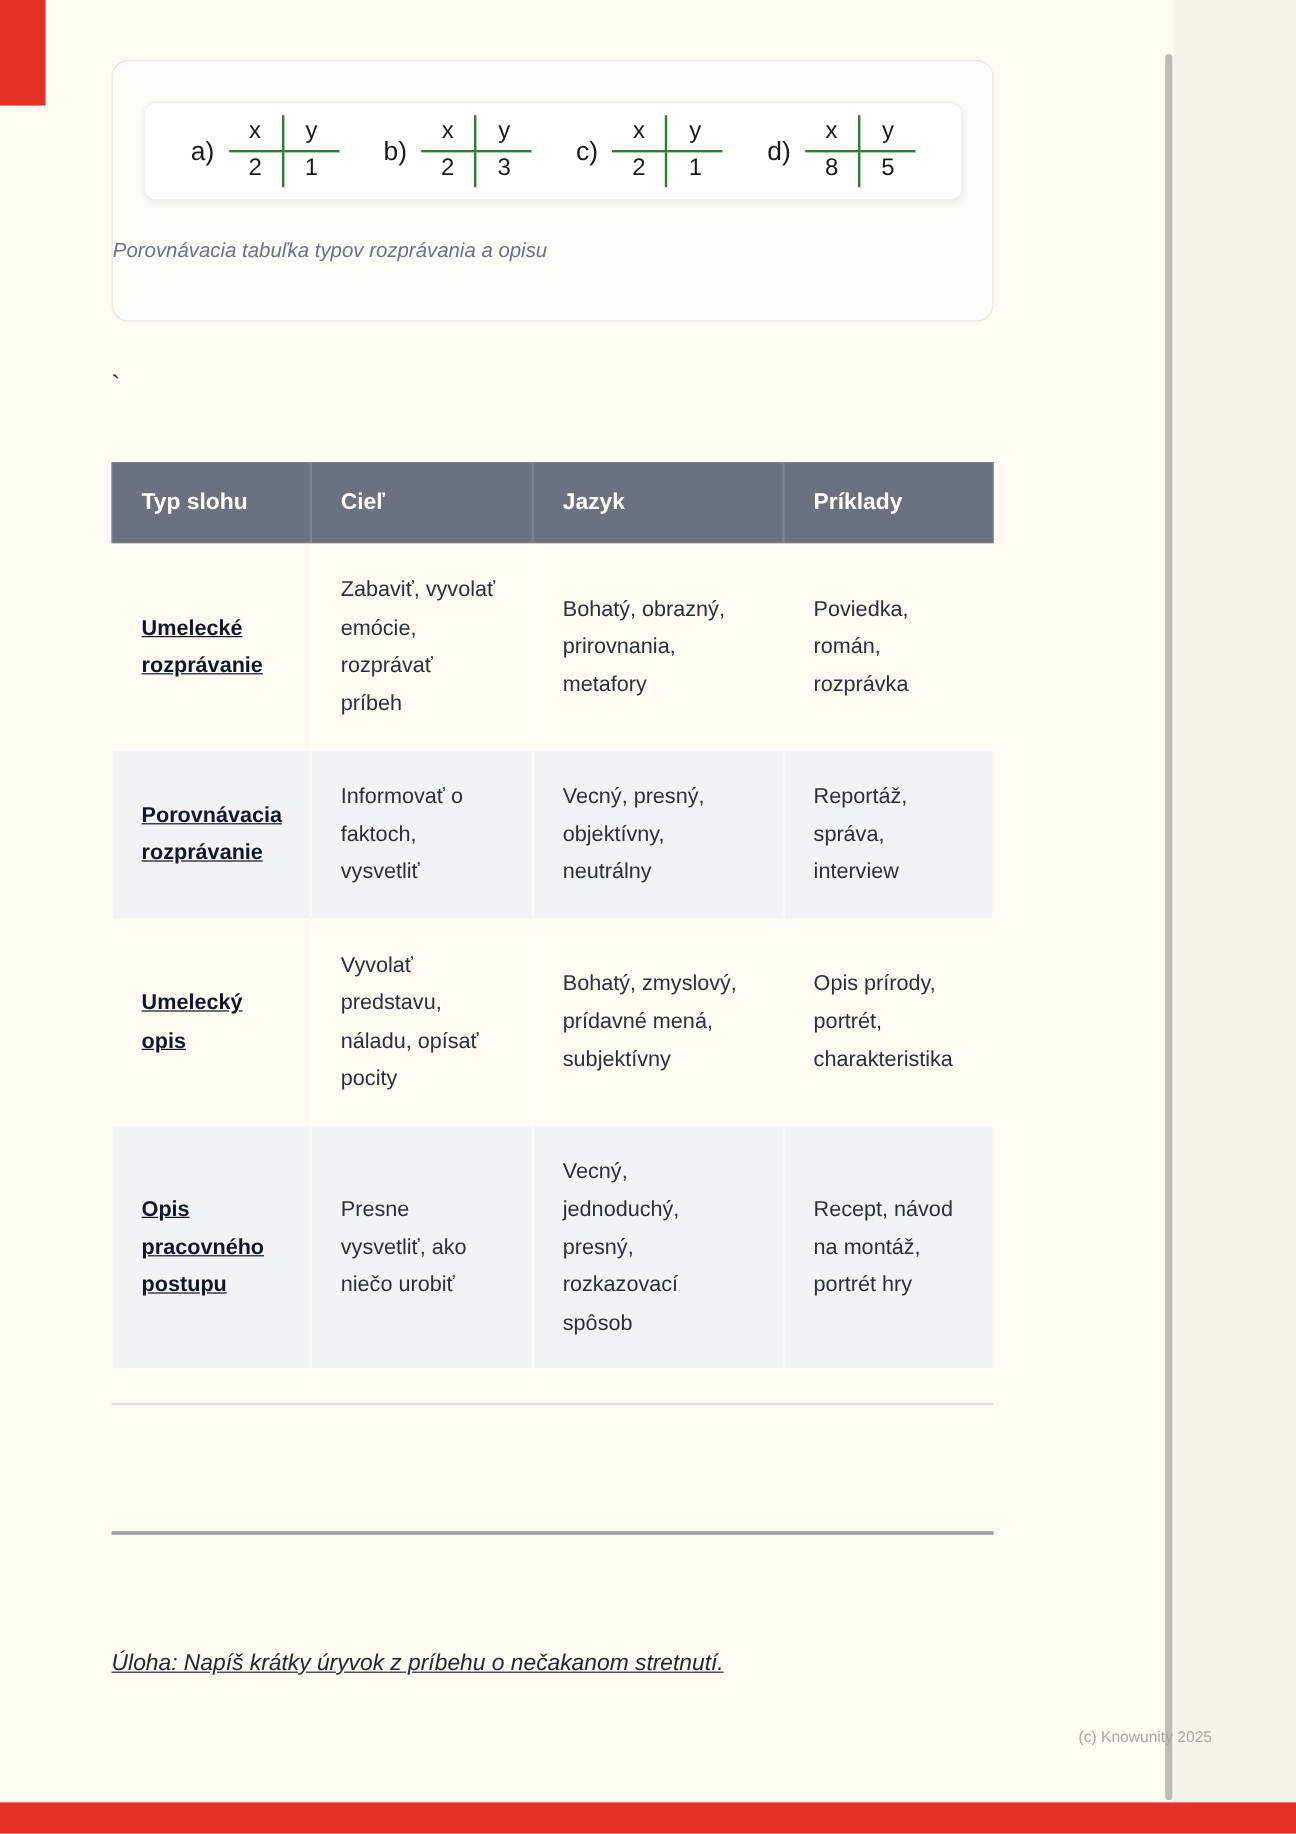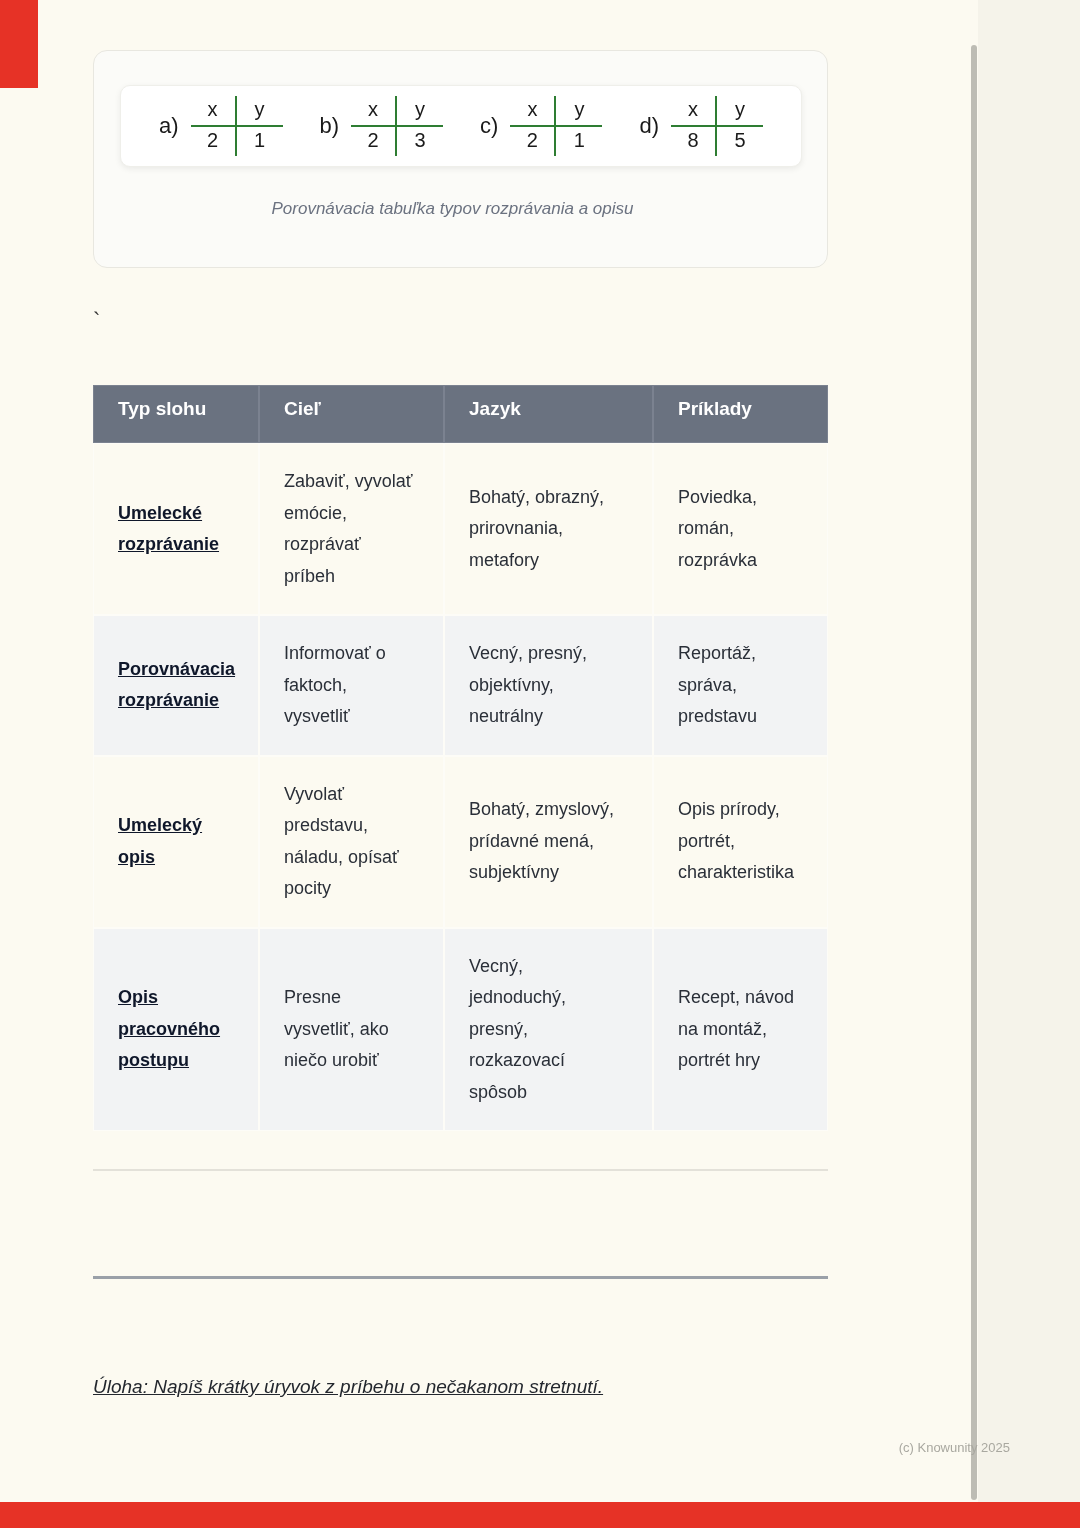--- a/index.html
+++ b/index.html
@@ -18,27 +18,27 @@
 
   
   .card { position:absolute; left:93px; top:50px; width:735px; height:218px; background:#fbfbf8; border:1px solid #e8e7e0; border-radius:14px; }
   .mini-strip { position:absolute; left:26px; top:34px; width:682px; height:82px; background:#ffffff; border:1px solid #efefea; border-radius:10px; box-shadow:0 2px 6px rgba(0,0,0,0.07); display:flex; align-items:center; justify-content:space-between; padding:0 38px; }
   .mini { display:flex; align-items:center; gap:12px; }
   .mini-label { font-size:22px; color:#1a1a1a; }
   .mini-grid { display:grid; grid-template-columns:46px 46px; }
   .mini-grid .cell { text-align:center; font-size:20px; color:#1a1a1a; padding:2px 0 4px; }
   .mini-grid .h { border-bottom:2.5px solid #2e7d32; }
   .mini-grid .l { border-right:2.5px solid #2e7d32; }
-  .card-caption { position:absolute; left:0; right:16px; top:148px; text-align:center; font-style:italic; font-size:17px; color:#6b7280; }
+  .card-caption { position:absolute; left:0; right:16px; top:148px; font-style:italic; font-size:17px; color:#6b7280; }
 
   .backtick { position:absolute; left:93px; top:308px; font-size:22px; color:#333; }
 
   
   .main-table { position:absolute; left:93px; top:385px; width:735px; border-collapse:separate; border-spacing:0; table-layout:fixed; }
-  .main-table th { background:#6a7280; color:#ffffff; font-size:19px; font-weight:bold; text-align:left; padding:12px 0 22px 24px; border:1px solid #7b8290; }
+  .main-table th { background:#6a7280; color:#ffffff; font-size:19px; font-weight:bold; text-align:left; padding:22px 0 22px 24px; border:1px solid #7b8290; }
   .main-table td { font-size:18px; line-height:1.75; vertical-align:middle; padding:22px 18px 22px 24px; border:1.5px solid #fdfcf7; white-space:pre-line; color:#2a2f38; }
   .main-table td.typ { font-weight:bold; color:#0f172a;text-decoration:underline; }
   .row-a td { background:#fcfaf1; }
   .row-b td { background:#f2f3f4; }
 
   .divider { position:absolute; left:93px; top:1169px; width:735px; height:2px; background:#e3e1d9; }
 
   .h2 { position:absolute; left:93px; top:1222px; font-size:35px; font-weight:bold; color:#252b35; }
   .h2-rule { position:absolute; left:93px; top:1276px; width:735px; height:3px; background:#9aa0a8; }
 
@@ -141,21 +141,21 @@
         <td class="typ">Porovnávacia
 rozprávanie</td>
         <td>Informovať o
 faktoch,
 vysvetliť</td>
         <td>Vecný, presný,
 objektívny,
 neutrálny</td>
         <td>Reportáž,
 správa,
-predstavu</td>
+interview</td>
       </tr>
       <tr class="row-a">
         <td class="typ">Umelecký
 opis</td>
         <td>Vyvolať
 predstavu,
 náladu, opísať
 pocity</td>
         <td>Bohatý, zmyslový,
 prídavné mená,

